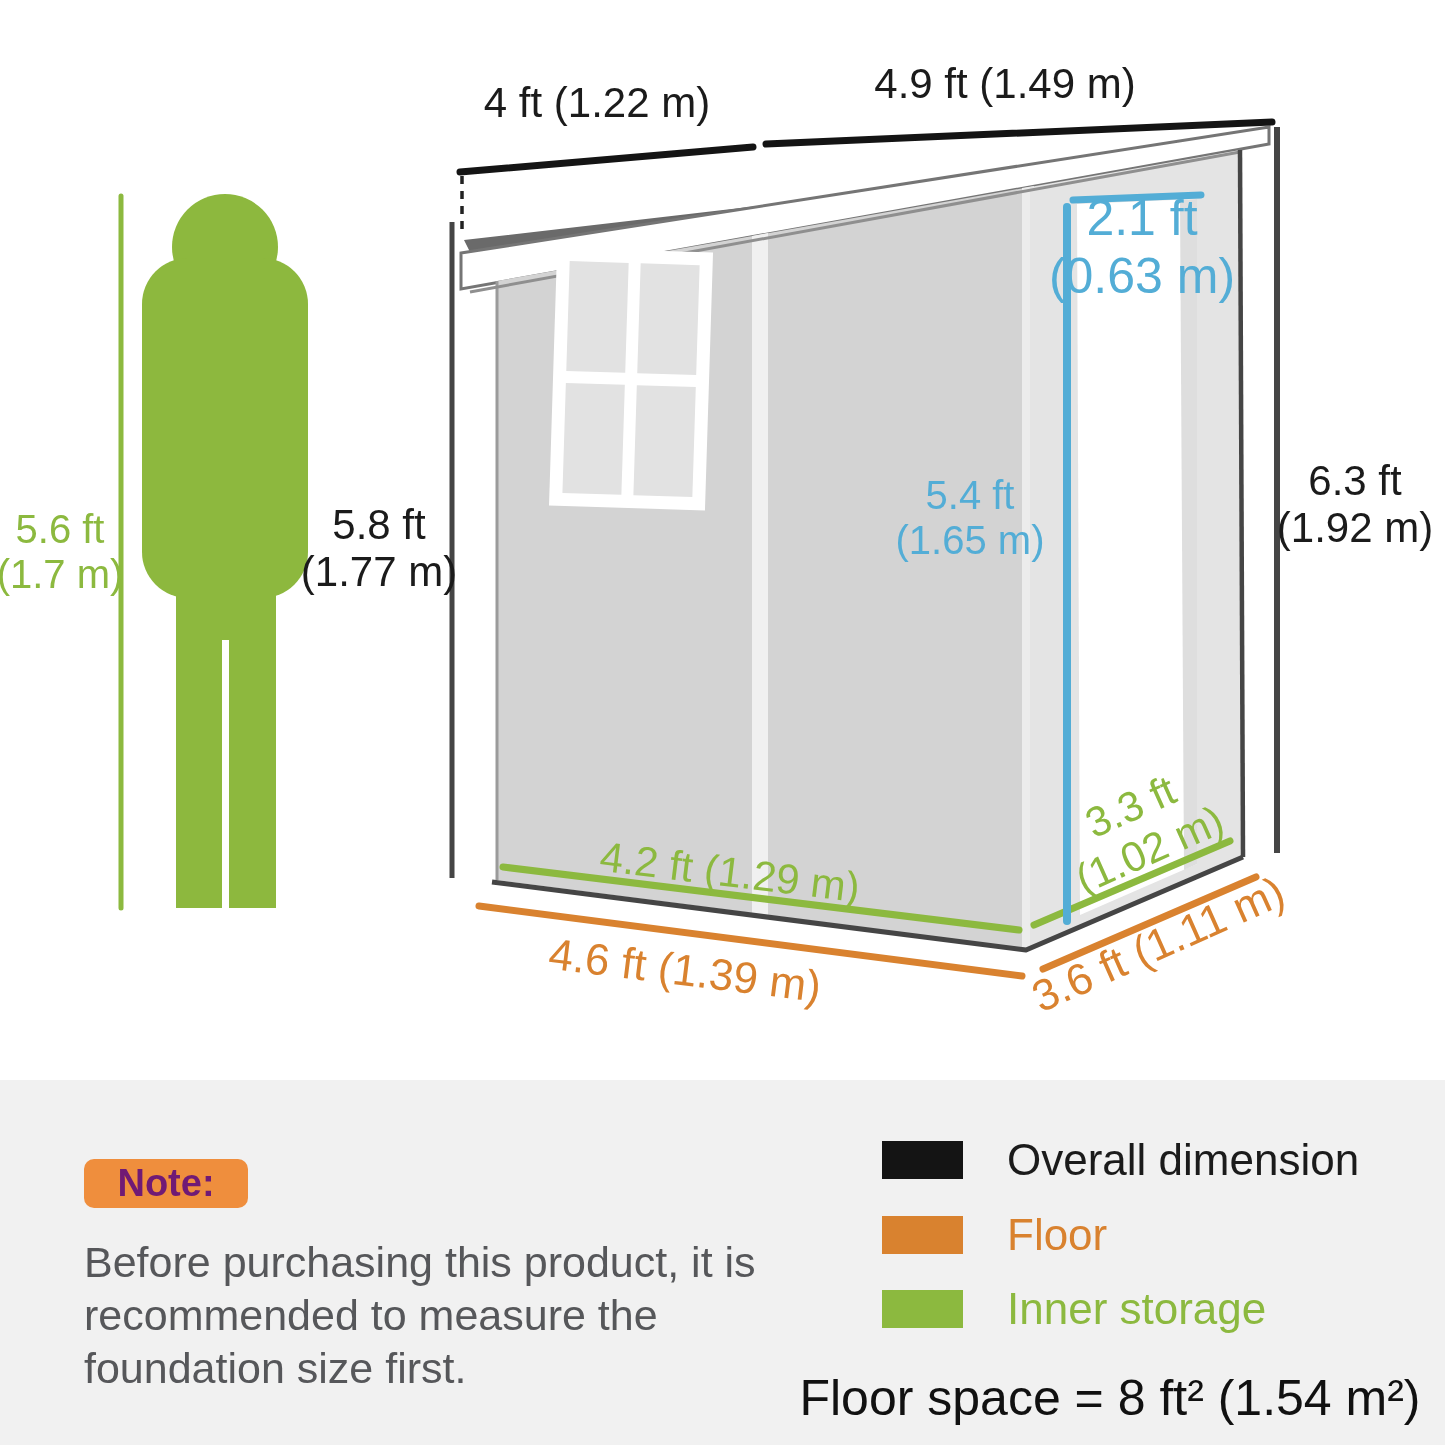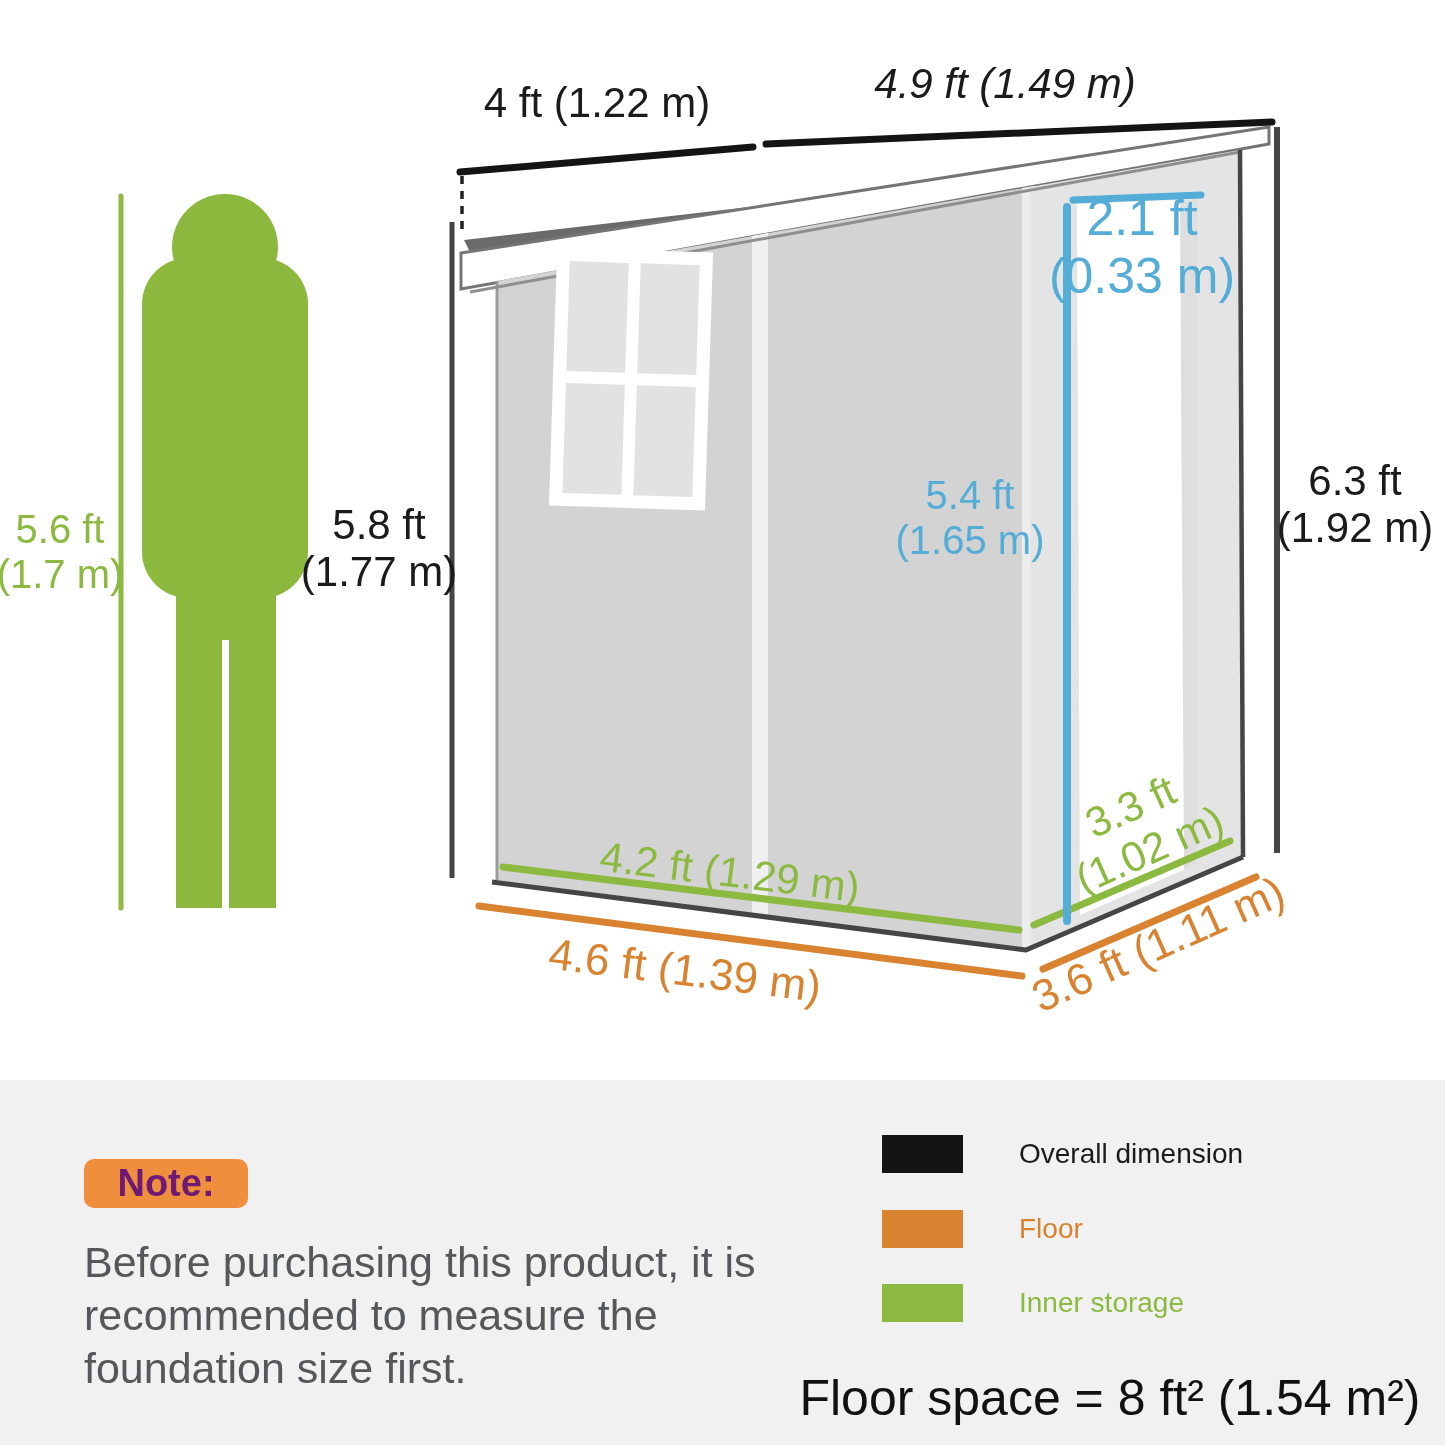--- a/index.html
+++ b/index.html
@@ -21,21 +21,21 @@
   #bottom-panel{position:absolute;left:0;top:1080px;width:1445px;height:365px;background:#F1F1F1;}
   #note-badge{position:absolute;left:84px;top:79px;width:164px;height:49px;background:#EF8E3D;
       border-radius:10px;display:flex;align-items:center;justify-content:center;
       color:#701a75;font-weight:bold;font-size:38px;}
   #note-text{position:absolute;left:84px;top:156px;width:690px;font-size:43px;line-height:53px;color:#56575A;}
   .legend-row{position:absolute;left:882px;display:flex;align-items:center;}
   .legend-swatch{width:81px;height:38px;flex:0 0 auto;}
   .sw-black{background:#141414;}
   .sw-orange{background:#D9822F;}
   .sw-green{background:#8CB93F;}
-  .legend-label{margin-left:56px;font-size:28px;white-space:nowrap;}
+  .legend-label{margin-left:44px;font-size:44px;white-space:nowrap;}
   .legend-label.black{color:#1b1b1b;}
   #floor-space{position:absolute;left:795px;top:292px;width:630px;text-align:center;
       font-size:50px;line-height:52px;color:#111111;white-space:nowrap;}
 </style>
 </head>
 <body>
 
 <div id="canvas">
 
   <svg id="shed-svg" width="1445" height="1080" viewBox="0 0 1445 1080">
@@ -84,25 +84,25 @@
     <line x1="1067" y1="207" x2="1067" y2="921" stroke="#53ADD6" stroke-width="8" stroke-linecap="round"></line>
     <line x1="1073" y1="200" x2="1201" y2="195" stroke="#53ADD6" stroke-width="7" stroke-linecap="round"></line>
 
     <line x1="460" y1="172" x2="753" y2="147" stroke="#141414" stroke-width="7" stroke-linecap="round"></line>
     <line x1="766" y1="144" x2="1272" y2="122" stroke="#141414" stroke-width="7" stroke-linecap="round"></line>
     <line x1="462" y1="176" x2="462" y2="230" stroke="#222222" stroke-width="3.5" stroke-dasharray="8 7"></line>
     <line x1="1277" y1="127" x2="1277" y2="853" stroke="#454545" stroke-width="6"></line>
   </svg>
 
   <div class="lbl" style="left:597px;top:103px;">4 ft (1.22 m)</div>
-  <div class="lbl" style="left:1005px;top:84px;font-style:italic;">4.9 ft (1.49 m)</div>
+  <div class="lbl" style="left:1005px;top:84px;">4.9 ft (1.49 m)</div>
 
   <div class="lbl blue sz38" style="left:1142px;top:247px;">
     <span class="ln">2.1 ft</span>
-    <span class="ln">(0.33 m)</span>
+    <span class="ln">(0.63 m)</span>
   </div>
 
   <div class="lbl blue sz40" style="left:970px;top:518px;">
     <span class="ln">5.4 ft</span>
     <span class="ln">(1.65 m)</span>
   </div>
 
   <div class="lbl" style="left:1355px;top:504px;">
     <span class="ln">6.3 ft</span>
     <span class="ln">(1.92 m)</span>

